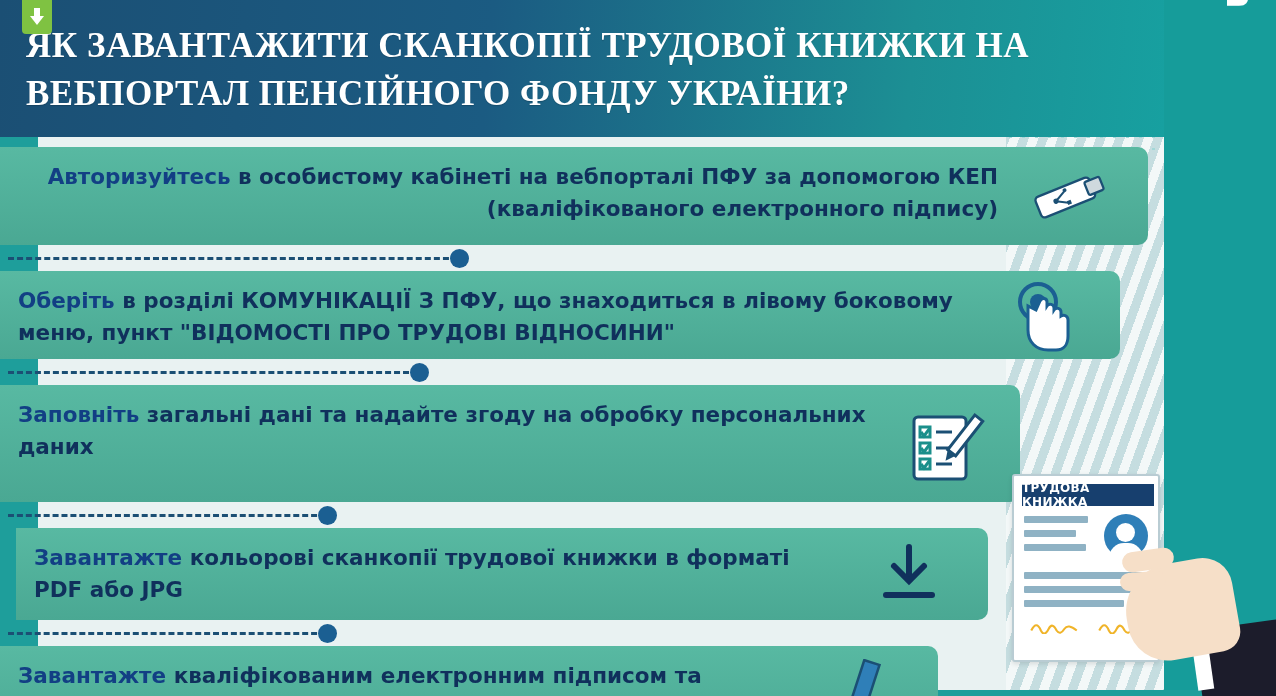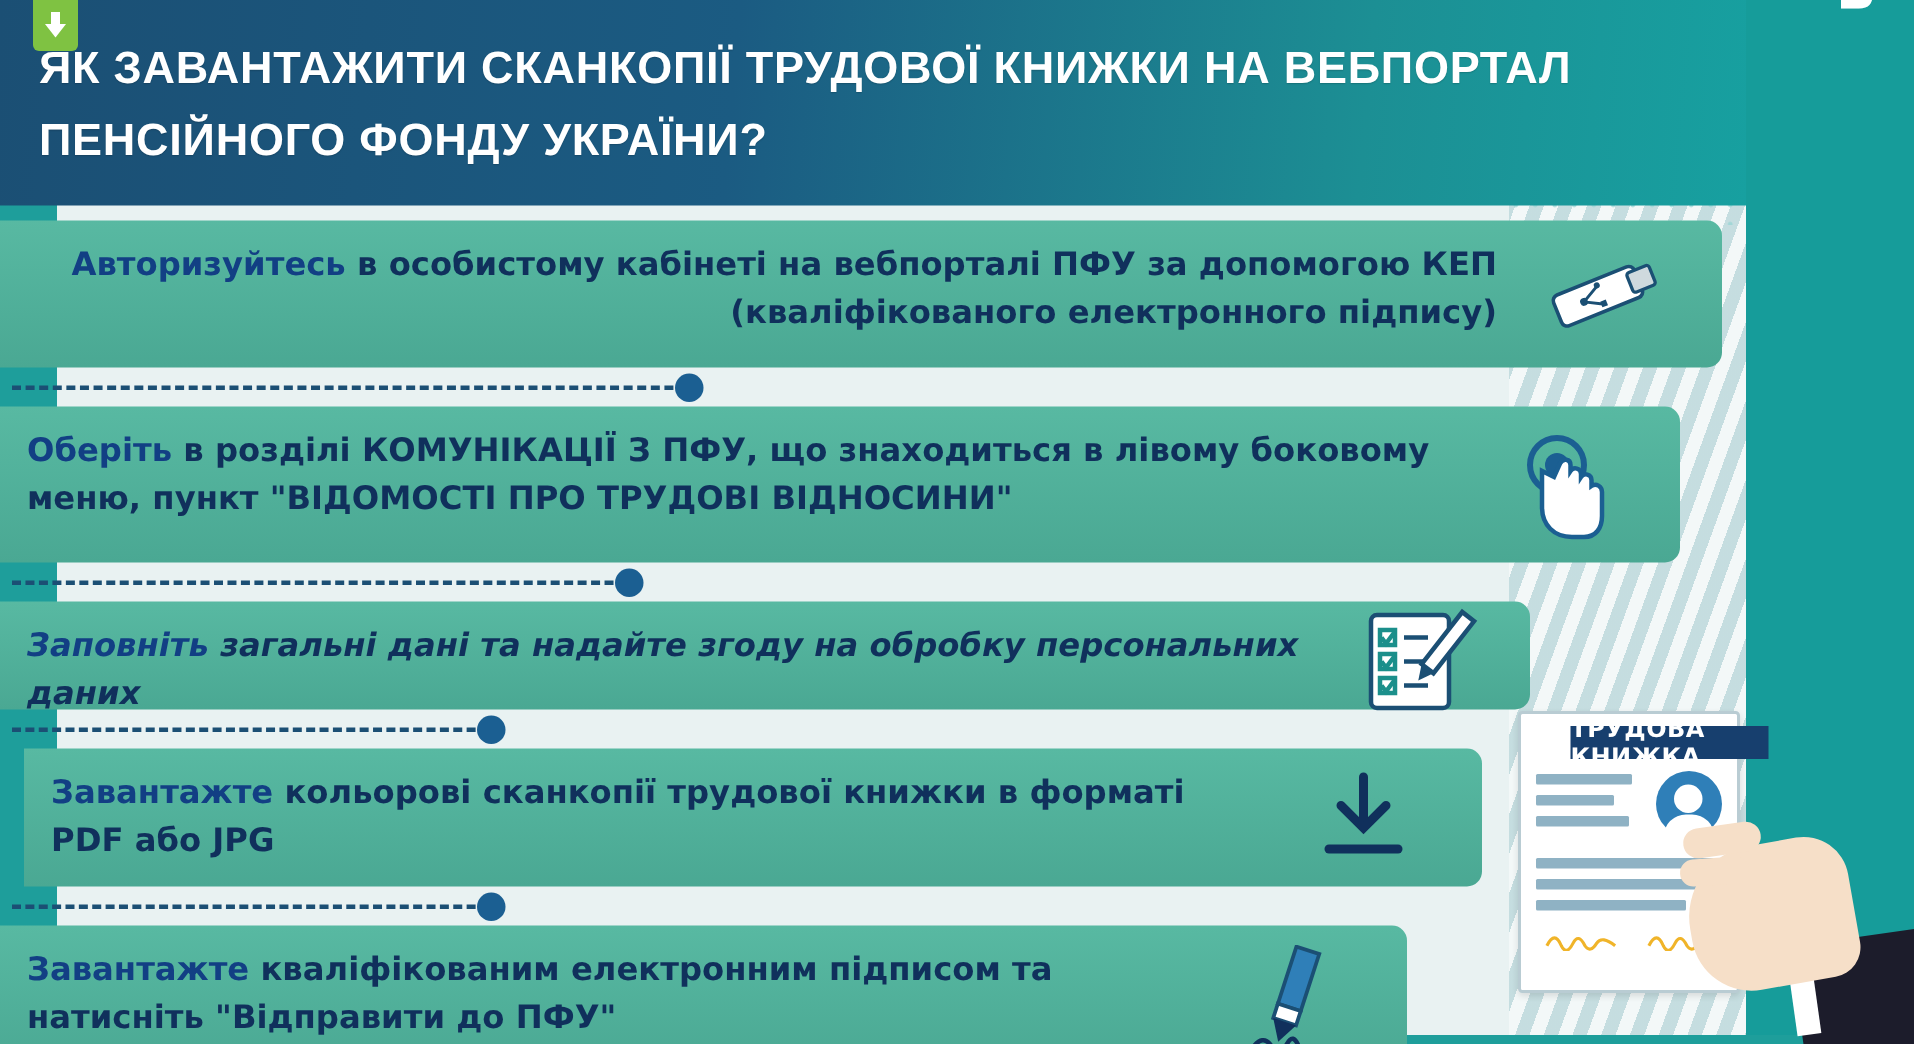--- a/index.html
+++ b/index.html
@@ -45,26 +45,26 @@
   }
 
   
   .header {
     position: absolute; left: 0; top: 0; width: 1164px; height: 137px;
     background: linear-gradient(95deg, #1b4f74 0%, #1b5b82 42%, #1c8f94 78%, #17a0a0 100%);
   }
   .header-title {
     position: absolute; left: 26px; top: 22px; width: 1090px;
     color: #ffffff;
-    font-size: 30px;
+    font-size: 35px;
     line-height: 48px;
     font-weight: bold;
     letter-spacing: .5px;
     text-transform: uppercase;
-    font-family: Liberation Sans, sans-serif;
+    font-family: Liberation Serif, serif;
     text-shadow: 0 1px 1px rgba(0,0,0,.18);
   }
   .corner-badge {
     position: absolute; left: 22px; top: 0; width: 30px; height: 34px;
     background: #7fc242;
     border-radius: 0 0 4px 4px;
     z-index: 5;
   }
   .corner-badge svg { position: absolute; left: 7px; top: 8px; }
 
@@ -135,26 +135,25 @@
     position: absolute; left: 12px; top: 8px; width: 148px; height: 188px;
     background: #ffffff;
     border: 2px solid #b9ccd3;
     border-radius: 3px;
     box-shadow: 0 2px 5px rgba(0,0,0,.12);
   }
   .doc-header {
     position: absolute; left: 8px; top: 8px; width: 132px; height: 22px;
     background: #173f6e;
     color: #fff;
-    font-size: 16px;
+    font-size: 12px;
     font-weight: bold;
     letter-spacing: .3px;
     display: flex; align-items: center; justify-content: center;
     font-family: "DejaVu Sans", sans-serif;
-    margin-left: 25px;
   }
   .doc-line {
     position: absolute; height: 7px; background: #8fb2c4; border-radius: 1px;
   }
   .doc-avatar {
     position: absolute; right: 10px; top: 38px; width: 44px; height: 44px;
     border-radius: 50%;
     background: #2f7fb8;
   }
   .doc-avatar:after {
@@ -232,39 +231,39 @@
         </g>
       </svg>
     </div>
   </div>
 
   <div class="connector">
     <div class="dash" style="width:450px;"></div>
     <div class="dot" style="left:450px;"></div>
   </div>
 
-  <div class="step" style="width:1120px;height:104px;">
+  <div class="step" style="width:1120px;height:88px;">
     <div class="step-text">
       <span class="kw">Оберіть</span><span> в розділі КОМУНІКАЦІЇ З ПФУ, що знаходиться в лівому боковому меню, пункт "ВІДОМОСТІ ПРО ТРУДОВІ ВІДНОСИНИ"</span>
     </div>
     <div class="step-icon">
       <svg width="110" height="74" viewBox="0 0 110 74">
         <circle cx="52" cy="22" r="18" fill="none" stroke="#1b5f92" stroke-width="4"></circle>
         <circle cx="52" cy="22" r="8" fill="#1b5f92"></circle>
         <path d="M42 26 L42 50 C42 62 50 70 62 70 L70 70 C78 70 82 64 82 56 L82 40 C82 36 78 34 75 36 L75 32 C75 28 70 27 68 30 L68 28 C68 24 63 23 61 26 L61 22 C61 18 56 17 54 21 L50 30 Z" fill="#ffffff" stroke="#1b5f92" stroke-width="3"></path>
       </svg>
     </div>
   </div>
 
   <div class="connector">
     <div class="dash" style="width:410px;"></div>
     <div class="dot" style="left:410px;"></div>
   </div>
 
-  <div class="step" style="width:1020px;height:72px;font-style:italic;">
+  <div class="step" style="width:1020px;height:117px;">
     <div class="step-text">
       <span class="kw">Заповніть</span><span> загальні дані та надайте згоду на обробку персональних даних</span>
     </div>
     <div class="step-icon">
       <svg width="110" height="76" viewBox="0 0 110 76">
         <rect x="28" y="8" width="52" height="62" rx="4" fill="#ffffff" stroke="#1b4f74" stroke-width="3"></rect>
         <g stroke="#1b8f8b" stroke-width="3" fill="none">
           <rect x="34" y="18" width="10" height="10"></rect>
           <rect x="34" y="34" width="10" height="10"></rect>
           <rect x="34" y="50" width="10" height="10"></rect>

